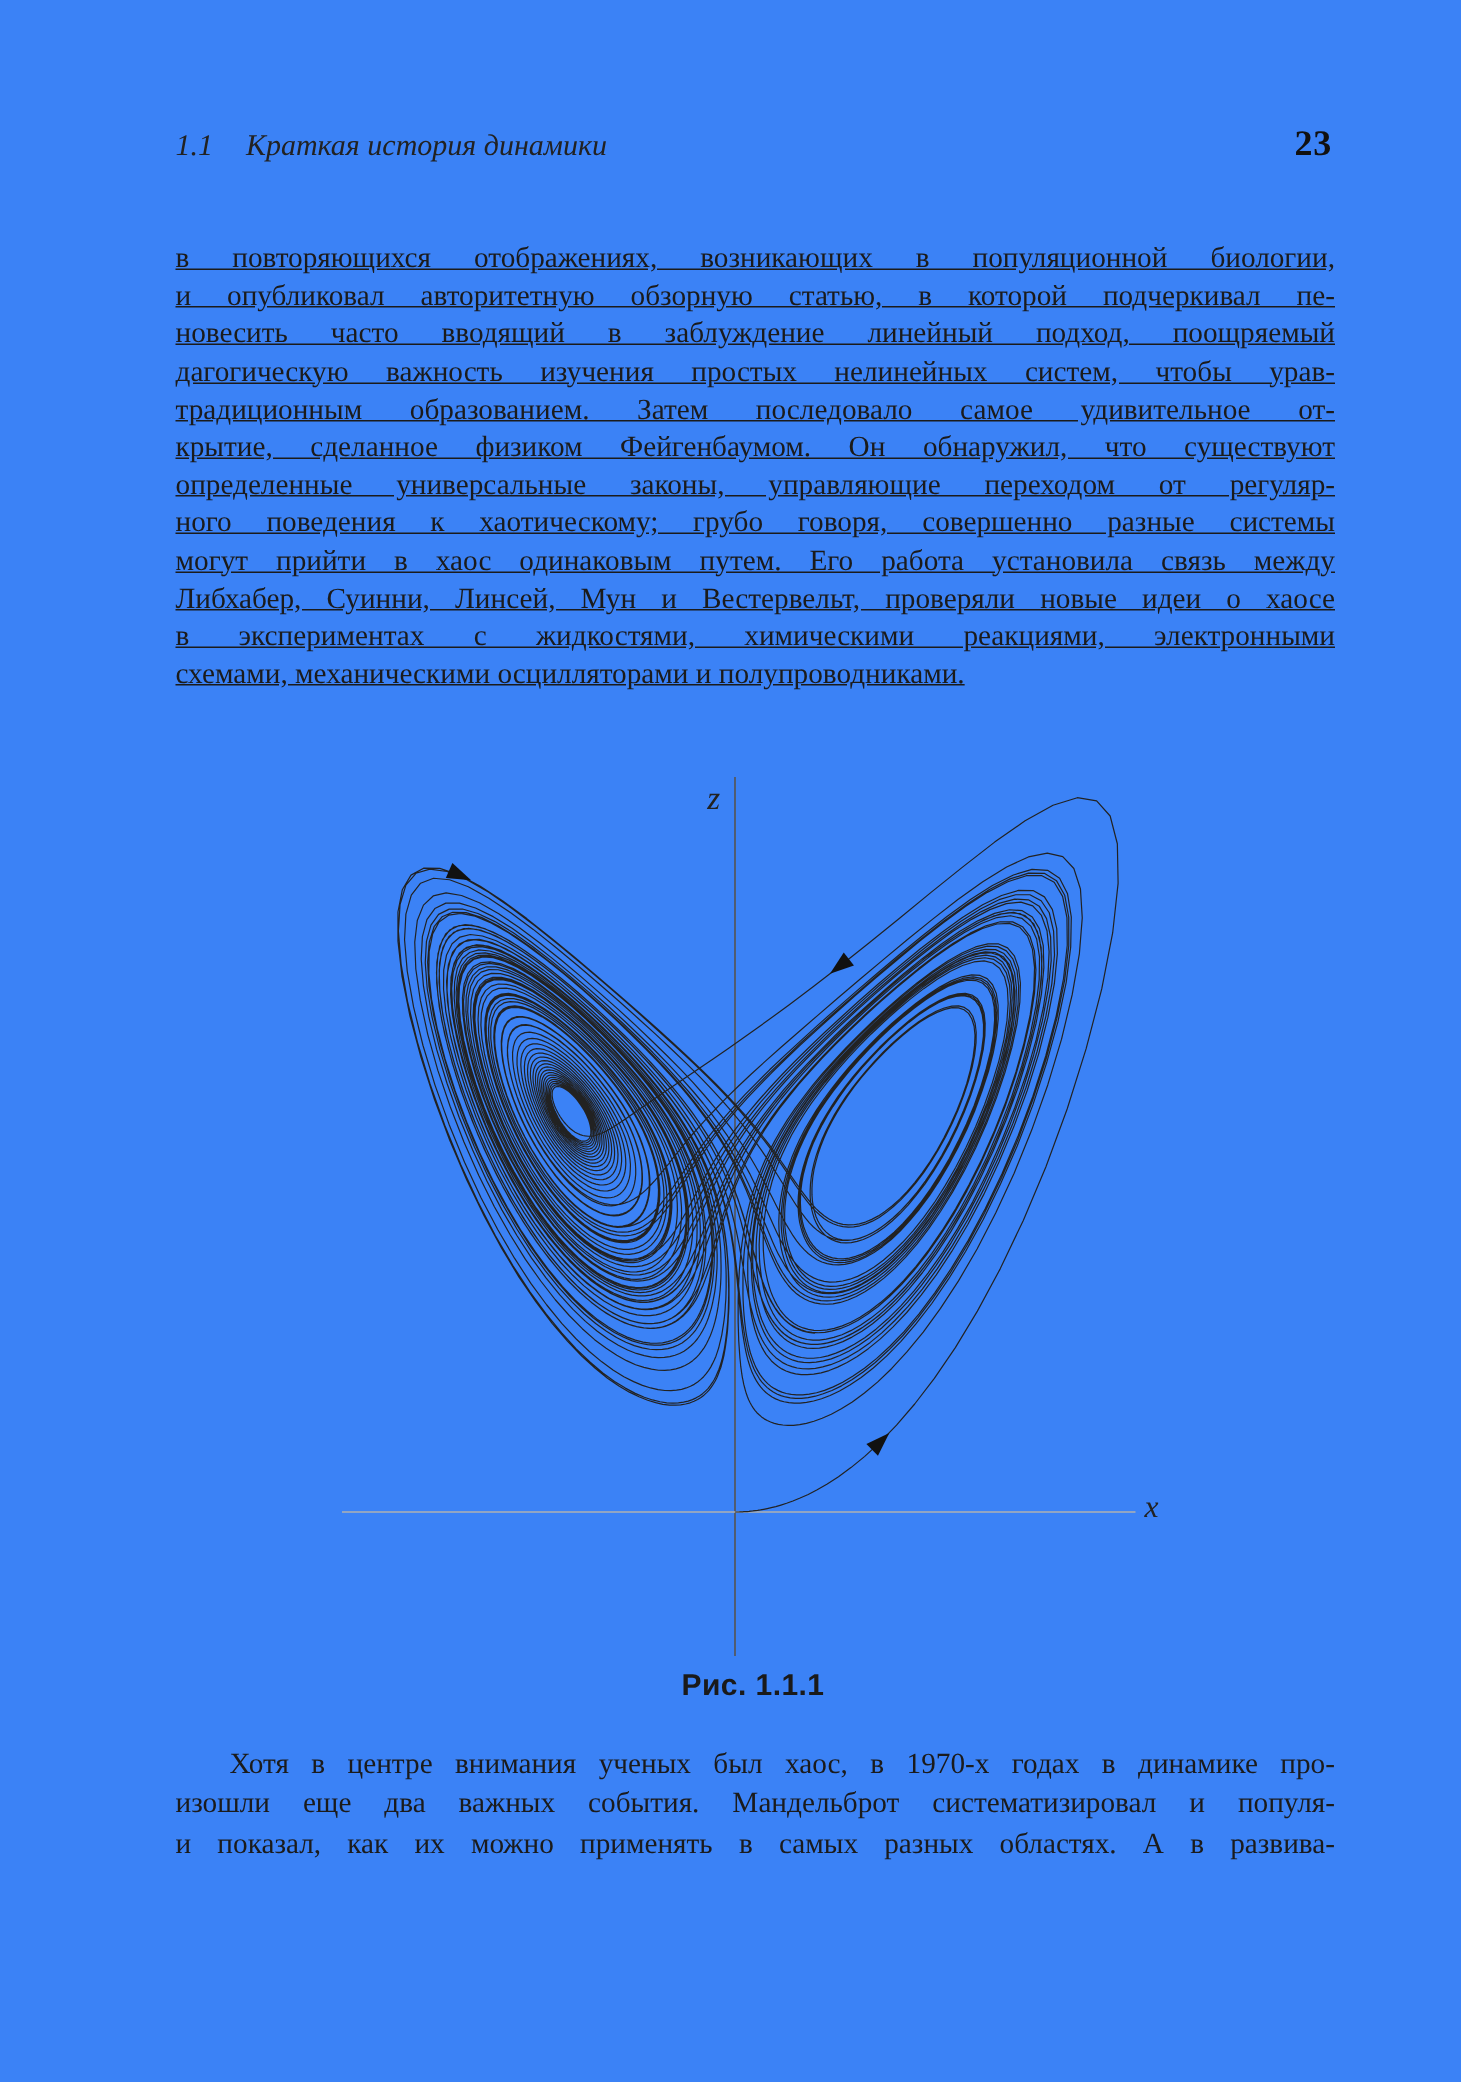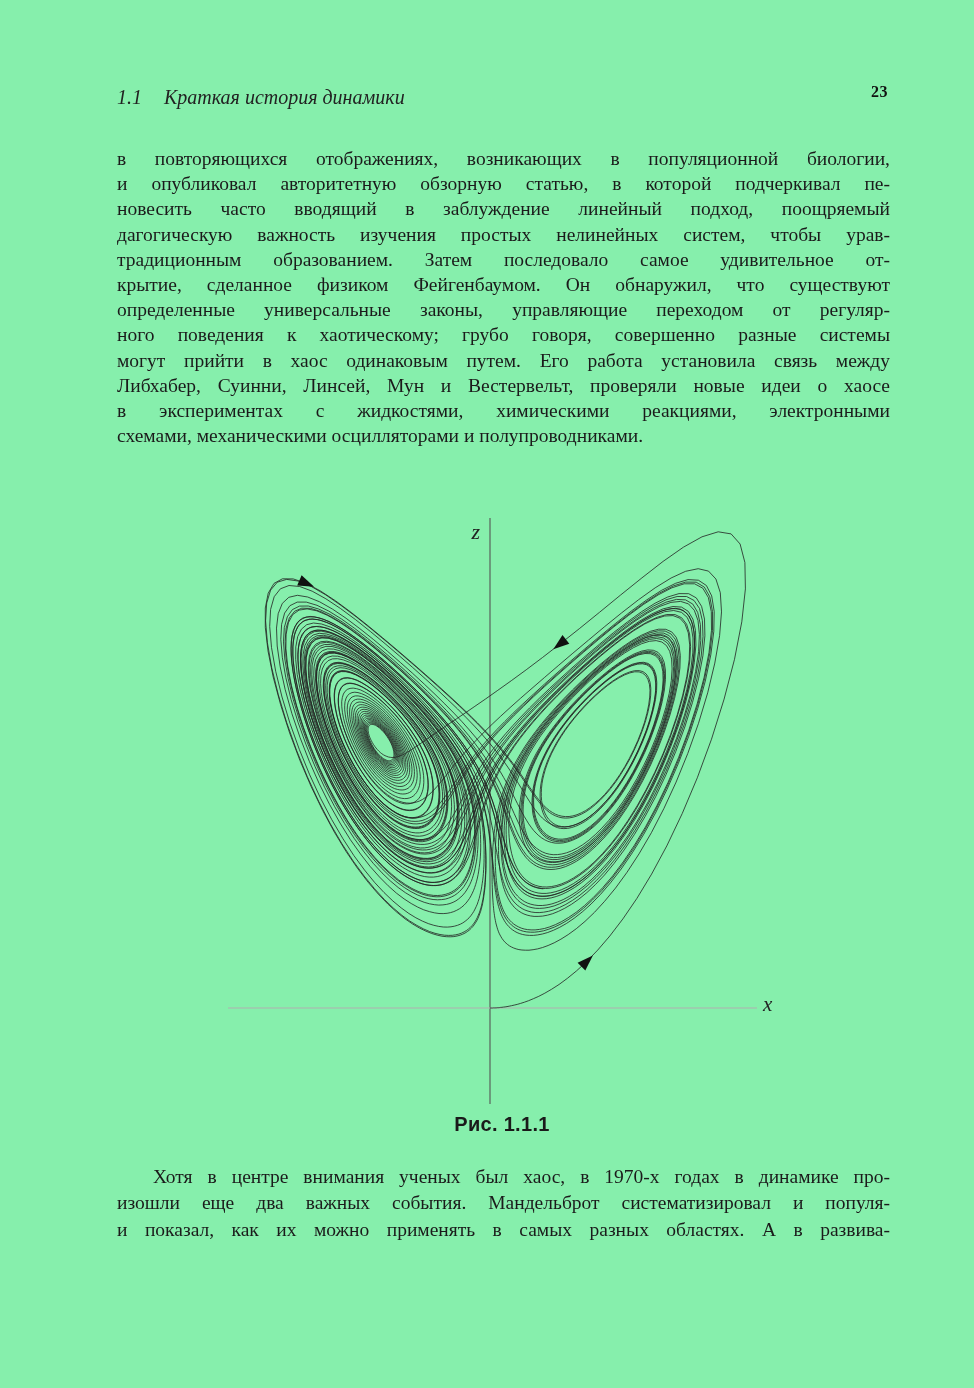--- a/index.html
+++ b/index.html
@@ -1,43 +1,43 @@
 <!DOCTYPE html>
 <html><head>
 <meta charset="utf-8">
 <style>
   html,body{margin:0;padding:0;background:#e8e8e8;}
   .page{
     position:relative;
     width:974px;height:1388px;
-    background:#86efac;
+    background:#3b82f6;
     overflow:hidden;
     font-family:"Liberation Serif","DejaVu Serif",serif;
     color:#1b1b1b;
     margin:0 auto;
   }
   .running-head{
     position:absolute;left:117px;top:86px;right:86px;height:30px;
     font-style:italic;font-size:20px;color:#222;
   }
   .running-head .sec-title{margin-left:22px;}
   .page-number{
     position:absolute;right:0;top:-3px;
-    font-style:normal;font-weight:700;font-size:16px;color:#111;
+    font-style:normal;font-weight:700;font-size:24px;color:#111;
     letter-spacing:0.5px;
   }
   .para{position:absolute;left:117px;width:773px;font-size:19.5px;}
   .para .jline{
     text-align:justify;
     text-align-last:justify;
     height:var(--lh);
     line-height:var(--lh);
     white-space:normal;
   }
-  .p1{top:146px;--lh:25.2px;}
+  .p1{top:160px;text-decoration:underline;--lh:25.2px;}
   .p1 .jline:last-child{text-align-last:left;}
   .p2{top:1164px;--lh:26.3px;}
   .p2 .jline:first-child{padding-left:36px;}
   .figure-svg{position:absolute;left:150px;top:505px;}
   .fig-caption{
     position:absolute;left:0;right:0;top:1113px;
     text-align:center;
     transform:translateX(15px);
     font-family:"Liberation Sans","DejaVu Sans",sans-serif;
     font-weight:700;font-size:20px;color:#1a1a1a;

